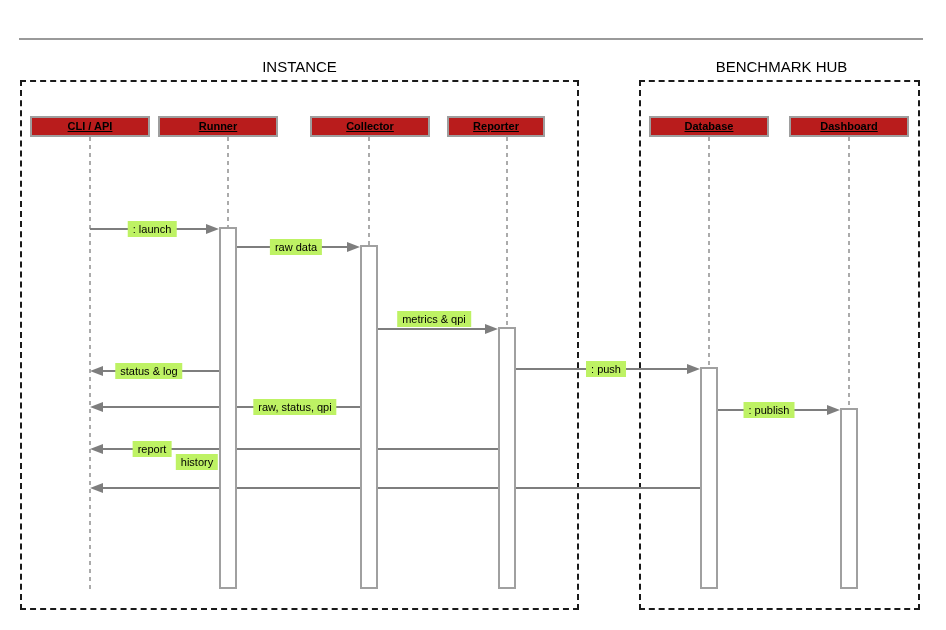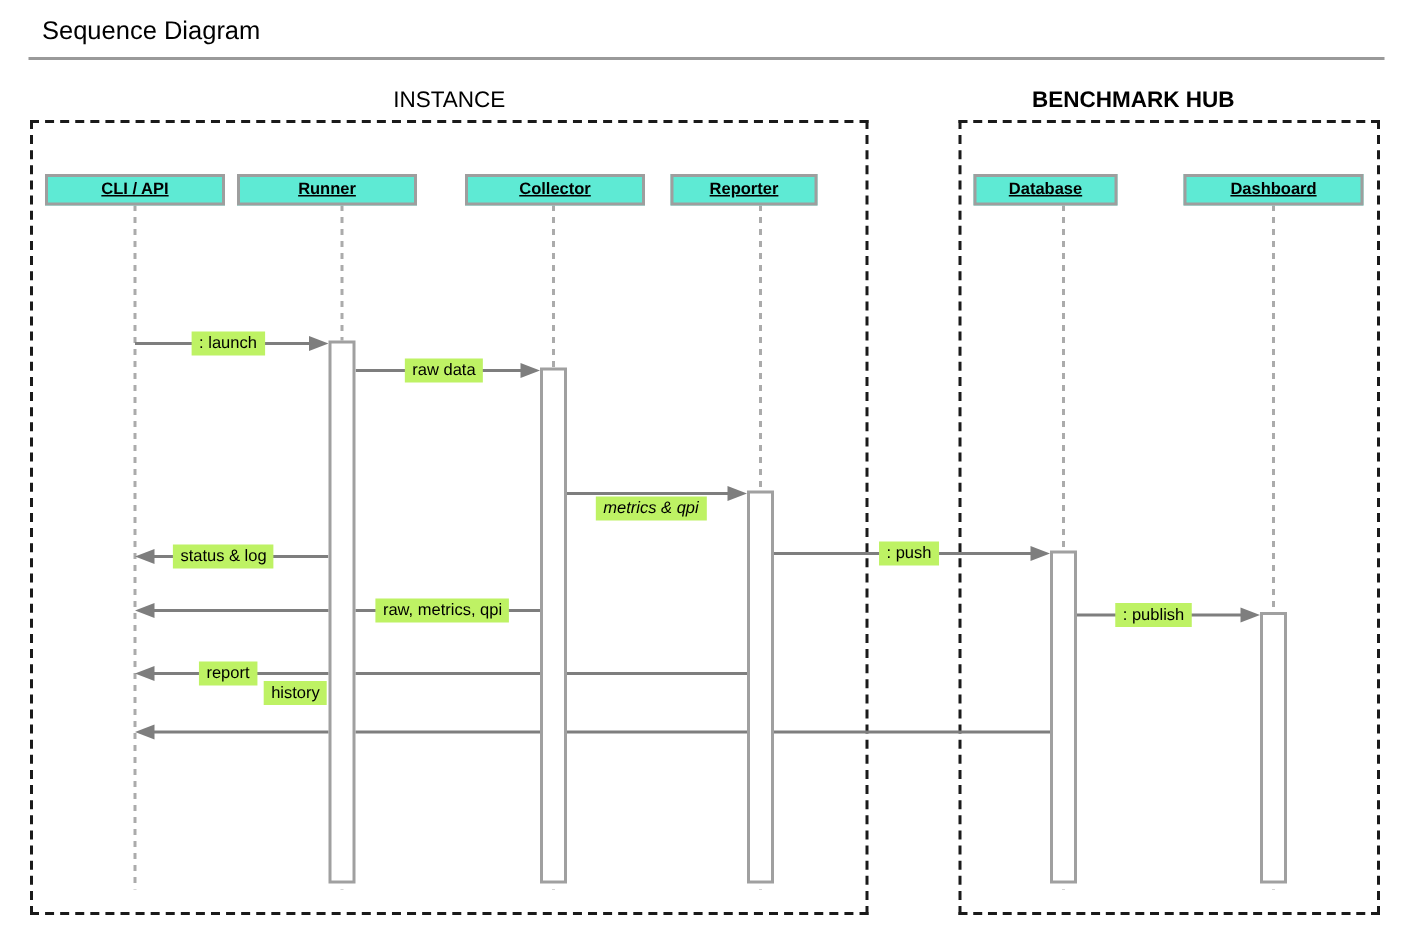--- a/index.html
+++ b/index.html
@@ -2,76 +2,75 @@
 <html><head>
 <meta charset="utf-8">
 <style>
   html,body{margin:0;padding:0;background:#ffffff;}
   .stage{position:relative;width:946px;height:630px;background:#ffffff;
          font-family:"Liberation Sans",sans-serif;overflow:hidden;}
   .title{position:absolute;left:28px;top:11px;font-size:17px;color:#000;}
   .title-rule{position:absolute;left:19px;top:38px;width:904px;height:2px;background:#9A9A9A;}
   .frame{position:absolute;box-sizing:border-box;border:2px dashed #1a1a1a;z-index:1;background:transparent;}
   .frame-label{position:absolute;text-align:center;font-size:15px;color:#000;z-index:1;}
-  .pbox{position:absolute;top:116px;height:21px;box-sizing:border-box;background:#5eead4;
+  .pbox{position:absolute;top:116px;height:21px;box-sizing:border-box;background:#b91c1c;
         border:2px solid #9E9E9E;z-index:6;font-size:11px;font-weight:bold;
         text-decoration:underline;text-align:center;line-height:16px;color:#000;}
   .lifeline{position:absolute;top:137px;height:456px;width:2px;z-index:2;
         background:repeating-linear-gradient(180deg,#ABABAB 0 4px,transparent 4px 8px);}
   .activation{position:absolute;box-sizing:border-box;width:18px;background:#ffffff;
         border:2px solid #A0A0A0;z-index:5;}
   .msg-line{position:absolute;height:2px;background:#7E7E7E;z-index:3;}
   .arrow{position:absolute;width:0;height:0;border-top:5px solid transparent;
         border-bottom:5px solid transparent;z-index:3;}
   .arrow.r{border-left:13px solid #7E7E7E;}
   .arrow.l{border-right:13px solid #7E7E7E;}
   .msg-label{position:absolute;transform:translateX(-50%);background:#bef264;padding:0 5px;
         font-size:11px;line-height:16px;color:#000;white-space:nowrap;z-index:4;}
 </style>
 </head>
 <body>
 
 <div class="stage">
-  <div class="title">Sequence Diagram</div>
   <div class="title-rule"></div>
   <div id="layers">
       <div class="frame" style="left: 20px; top: 80px; width: 559px; height: 530px;"></div>
       <div class="frame-label" style="left: 20px; top: 58px; width: 559px;">INSTANCE</div>
       <div class="frame" style="left: 639px; top: 80px; width: 281px; height: 530px;"></div>
-      <div class="frame-label" style="left: 615px; top: 58px; width: 281px; font-weight: bold;">BENCHMARK HUB</div>
+      <div class="frame-label" style="left: 641px; top: 58px; width: 281px;">BENCHMARK HUB</div>
       <div class="lifeline" style="left: 89px;"></div>
       <div class="pbox" style="left: 30px; width: 120px;">CLI / API</div>
       <div class="lifeline" style="left: 227px;"></div>
       <div class="pbox" style="left: 158px; width: 120px;">Runner</div>
       <div class="lifeline" style="left: 368px;"></div>
       <div class="pbox" style="left: 310px; width: 120px; text-align: center;">Collector</div>
       <div class="lifeline" style="left: 506px;"></div>
       <div class="pbox" style="left: 447px; width: 98px;">Reporter</div>
       <div class="lifeline" style="left: 708px;"></div>
-      <div class="pbox" style="left: 649px; width: 96px;">Database</div>
+      <div class="pbox" style="left: 649px; width: 120px;">Database</div>
       <div class="lifeline" style="left: 848px;"></div>
       <div class="pbox" style="left: 789px; width: 120px;">Dashboard</div>
       <div class="msg-line" style="left: 90px; top: 228px; width: 118px;"></div>
       <div class="arrow r" style="left: 206px; top: 224px;"></div>
       <div class="msg-label" style="left: 152px; top: 221px;">: launch</div>
       <div class="msg-line" style="left: 237px; top: 246px; width: 112px;"></div>
       <div class="arrow r" style="left: 347px; top: 242px;"></div>
       <div class="msg-label" style="left: 296px; top: 239px;">raw data</div>
       <div class="msg-line" style="left: 378px; top: 328px; width: 109px;"></div>
       <div class="arrow r" style="left: 485px; top: 324px;"></div>
-      <div class="msg-label" style="left: 434px; top: 331px; font-style: italic;">metrics &amp; qpi</div>
+      <div class="msg-label" style="left: 434px; top: 311px;">metrics &amp; qpi</div>
       <div class="msg-line" style="left: 516px; top: 368px; width: 173px;"></div>
       <div class="arrow r" style="left: 687px; top: 364px;"></div>
       <div class="msg-label" style="left: 606px; top: 361px;">: push</div>
       <div class="msg-line" style="left: 101px; top: 370px; width: 118px;"></div>
       <div class="arrow l" style="left: 90px; top: 366px;"></div>
       <div class="msg-label" style="left: 149px; top: 363px;">status &amp; log</div>
       <div class="msg-line" style="left: 101px; top: 406px; width: 259px;"></div>
       <div class="arrow l" style="left: 90px; top: 402px;"></div>
-      <div class="msg-label" style="left: 295px; top: 399px;">raw, metrics, qpi</div>
+      <div class="msg-label" style="left: 295px; top: 399px;">raw, status, qpi</div>
       <div class="msg-line" style="left: 718px; top: 409px; width: 111px;"></div>
       <div class="arrow r" style="left: 827px; top: 405px;"></div>
       <div class="msg-label" style="left: 769px; top: 402px;">: publish</div>
       <div class="msg-line" style="left: 101px; top: 448px; width: 397px;"></div>
       <div class="arrow l" style="left: 90px; top: 444px;"></div>
       <div class="msg-label" style="left: 152px; top: 441px;">report</div>
       <div class="msg-line" style="left: 101px; top: 487px; width: 599px;"></div>
       <div class="arrow l" style="left: 90px; top: 483px;"></div>
       <div class="msg-label" style="left: 153px; top: 454px; margin-left: 44px;">history</div>
       <div class="activation" style="left: 219px; top: 227px; height: 362px;"></div>

